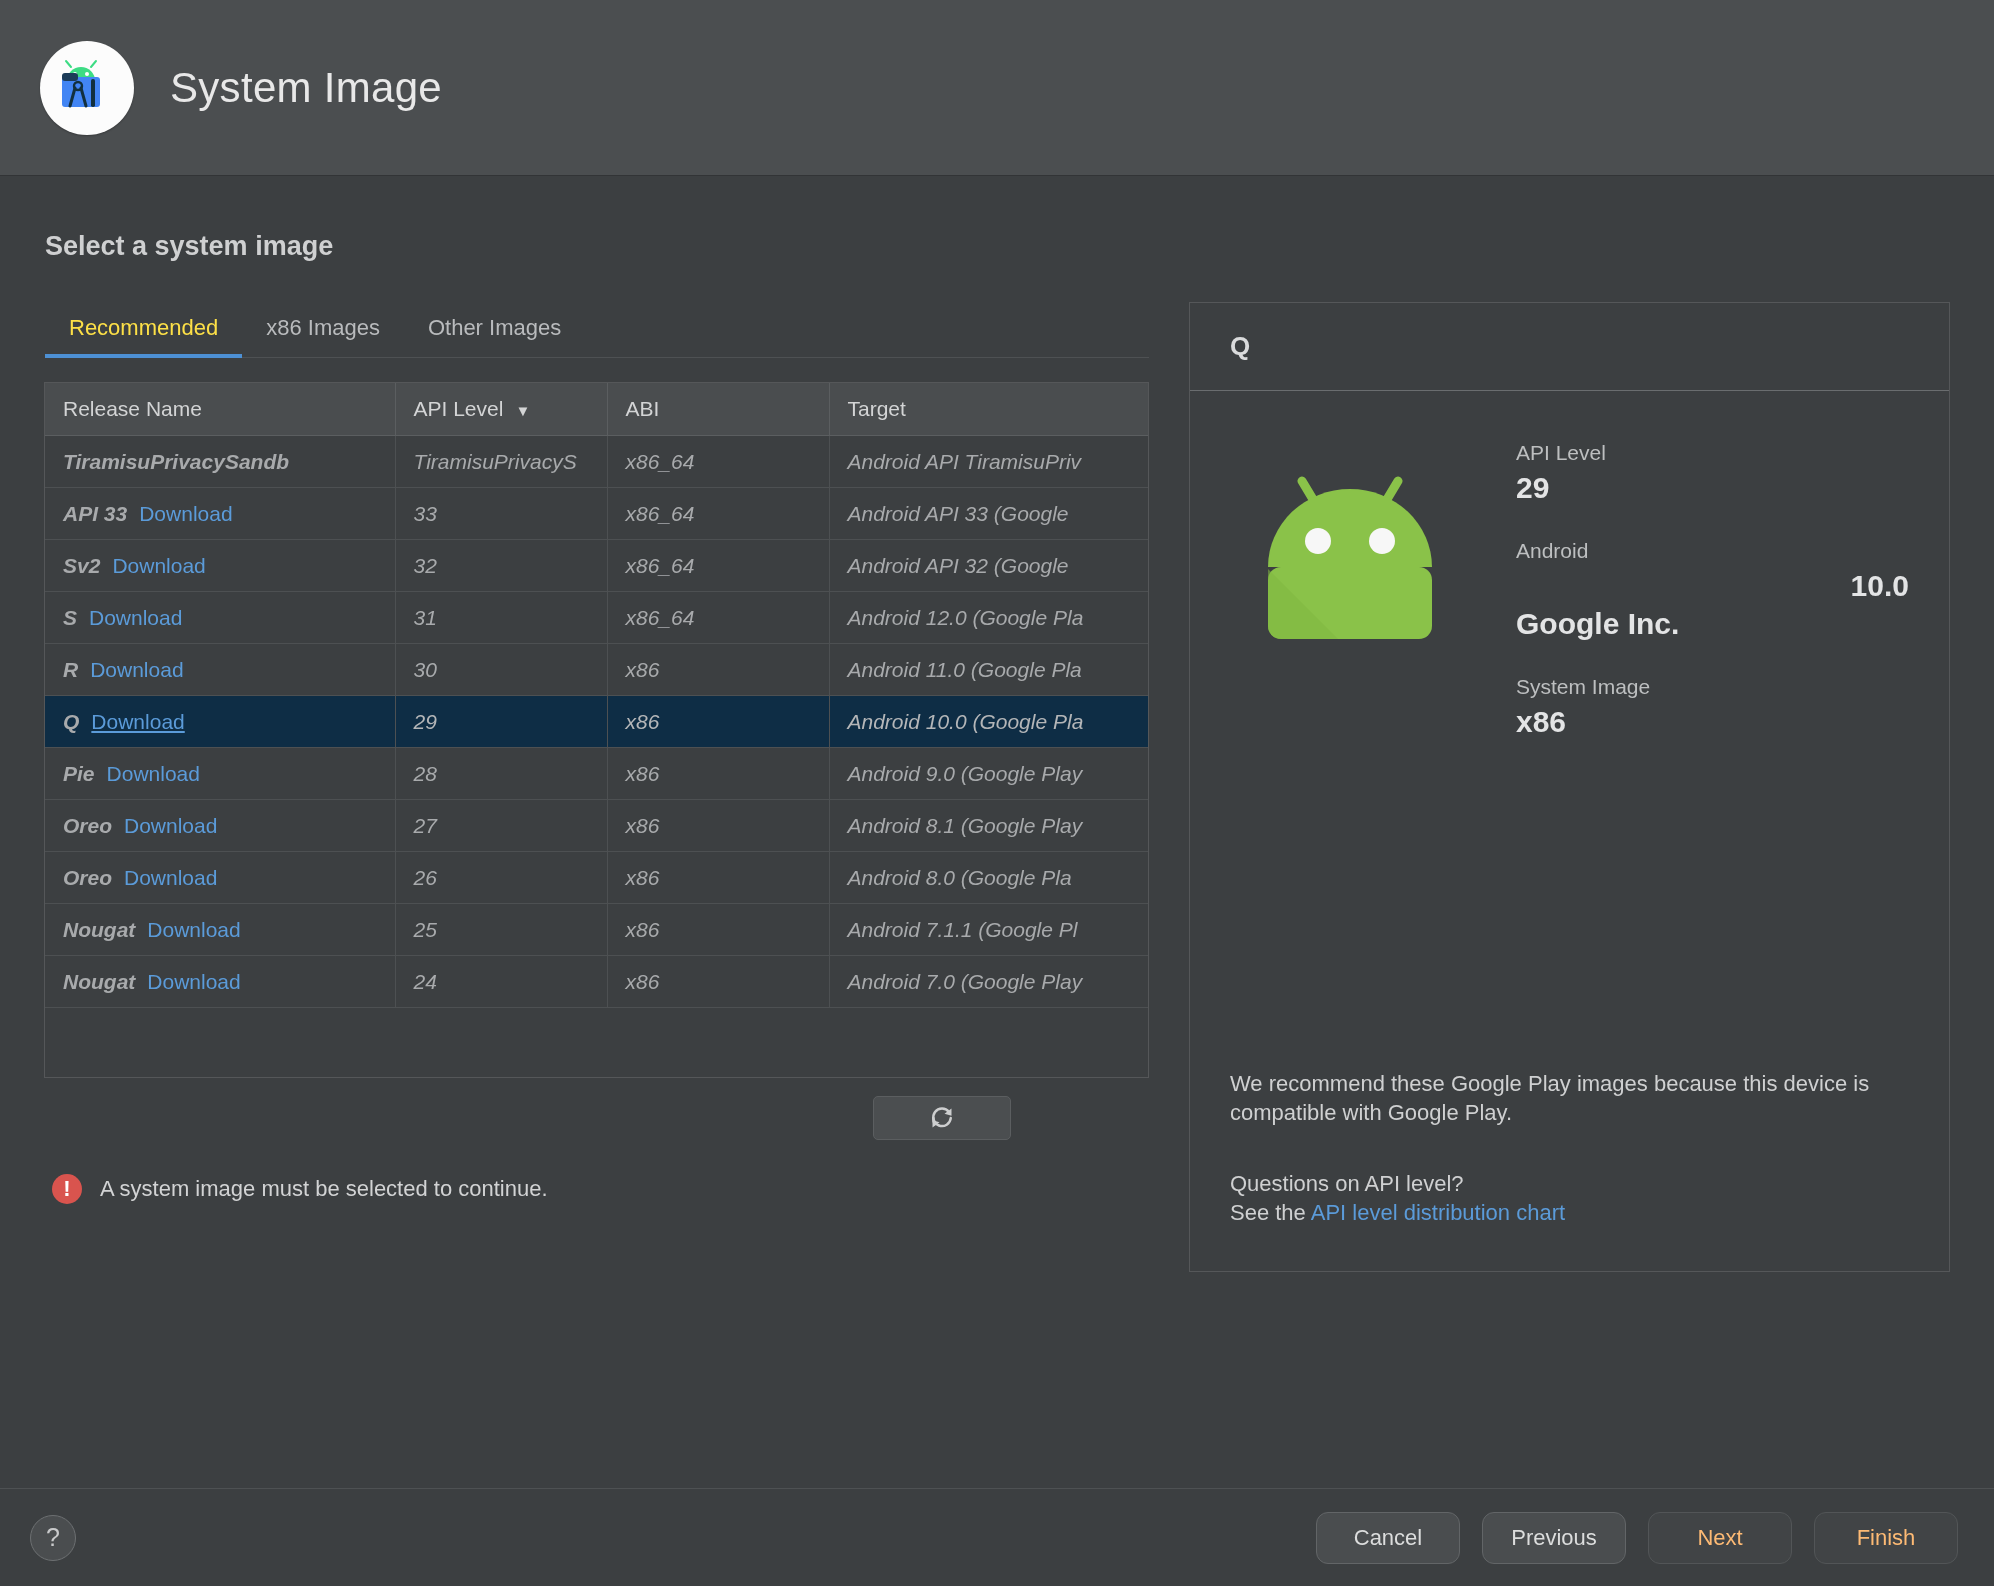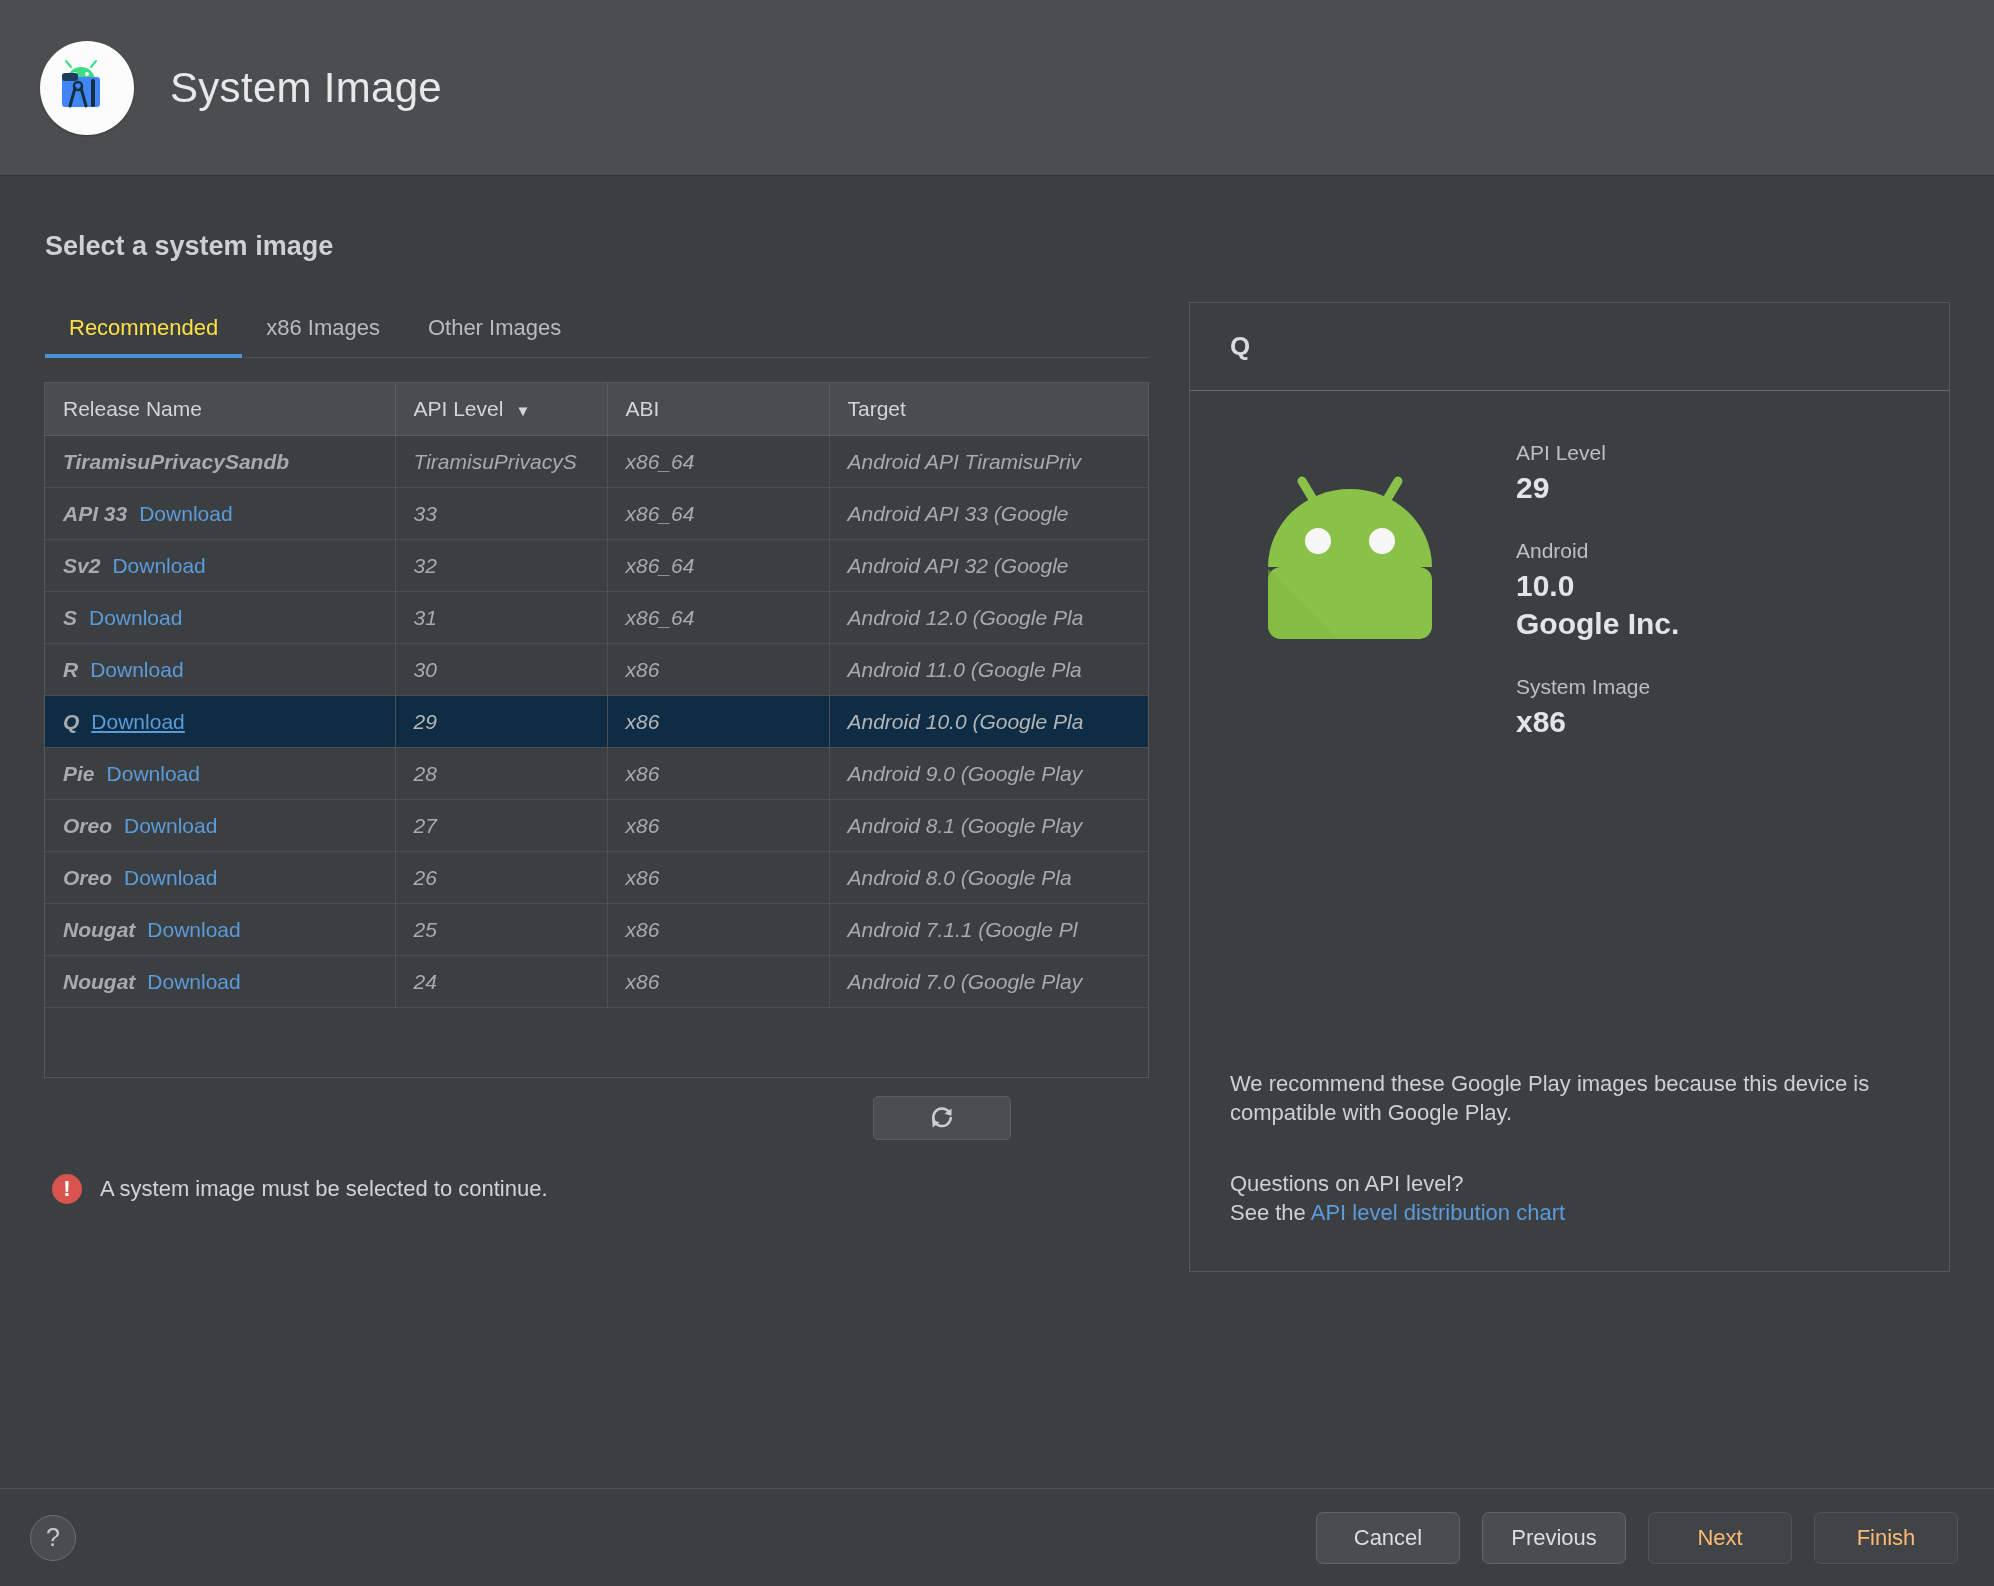--- a/index.html
+++ b/index.html
@@ -175,21 +175,21 @@
     border-bottom: 1px solid #6a6d6f;
     font-size: 26px; font-weight: bold; color: #dadbdc;
   }
   .detail-top {
     display: flex; padding: 42px 40px 0 40px; gap: 46px;
   }
   .droid-box { flex: 0 0 240px; display: flex; justify-content: center; padding-top: 26px; }
   .specs { flex: 1 1 auto; padding-top: 8px; }
   .spec-label { font-size: 21px; color: #bdbfc0; margin-bottom: 6px; }
   .spec-value { font-size: 30px; font-weight: bold; color: #e3e4e5; margin-bottom: 34px; }
-  .spec-value.tight { margin-bottom: 4px; }
+  .spec-value.tight { margin-bottom: 4px; text-align: right; }
   .detail-foot {
     margin-top: auto; padding: 0 40px 44px 40px;
   }
   .foot-para { font-size: 22px; color: #cfd0d1; line-height: 1.32; }
   .foot-gap { height: 42px; }
   .foot-link { color: #5b9bd9; cursor: pointer; }
 
   
   .footer {
     flex: 0 0 98px;
@@ -201,21 +201,21 @@
   .help-btn {
     width: 46px; height: 46px; border-radius: 50%;
     border: 1px solid #6d7072; background: #4a4d4f;
     color: #c9cacb; font-size: 25px;
     display: flex; align-items: center; justify-content: center;
     cursor: pointer;
   }
   .btn-group { margin-left: auto; display: flex; gap: 22px; }
   .wbtn {
     min-width: 144px; height: 52px; padding: 0 24px;
-    border-radius: 7px; border: 1px solid #626567;
+    border-radius: 12px; border: 1px solid #626567;
     background: #4a4d4f; color: #dcdddd;
     font-size: 22px;
     display: flex; align-items: center; justify-content: center;
     cursor: pointer;
   }
   .wbtn.disabled {
     background: #414446; border-color: #525557; color: #fdba74;
   }
 </style>
 </head>

